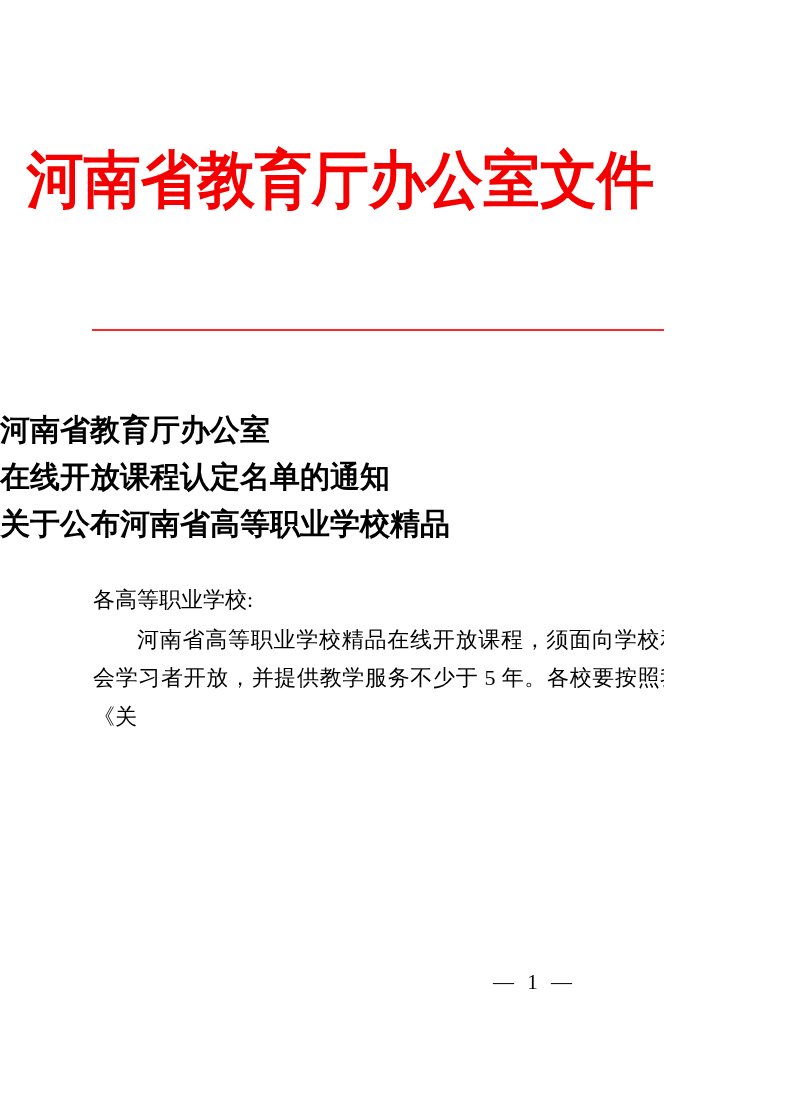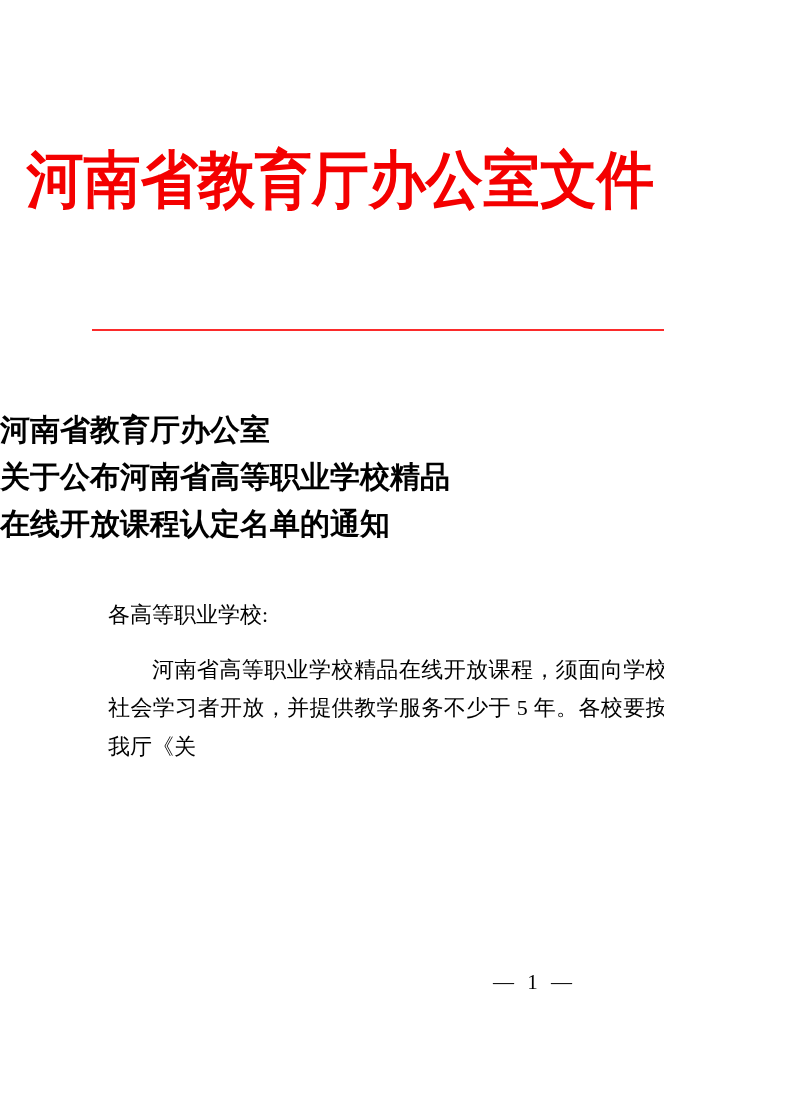--- a/index.html
+++ b/index.html
@@ -63,21 +63,21 @@
     position: absolute;
     top: 580px;
     left: 92px;
     width: 614px;
     font-size: 22px;
     line-height: 38.6px;
     text-align: justify;
     text-justify: inter-ideograph;
   }
   .doc-body p {
-    margin: 16px;
+    margin: 1px;
   }
   .doc-body p.para {
     text-indent: 2em;
   }
   .page-footer {
     position: absolute;
     top: 970px;
     right: 88px;
     font-size: 21px;
     letter-spacing: 4px;
@@ -89,22 +89,22 @@
 
 <div class="page">
 
   <div class="red-head">河南省教育厅办公室文件</div>
 
 
   <div class="red-rule"></div>
 
   <div class="doc-title">
     <div>河南省教育厅办公室</div>
+    <div>在线开放课程认定名单的通知</div>
     <div>关于公布河南省高等职业学校精品</div>
-    <div>在线开放课程认定名单的通知</div>
   </div>
 
   <div class="doc-body">
     <p class="salutation">各高等职业学校:</p>
     <p class="para">河南省高等职业学校精品在线开放课程，须面向学校和社会学习者开放，并提供教学服务不少于 5 年。各校要按照我厅《关</p>
   </div>
 
   <div class="page-footer">— 1 —</div>
 
 </div>

